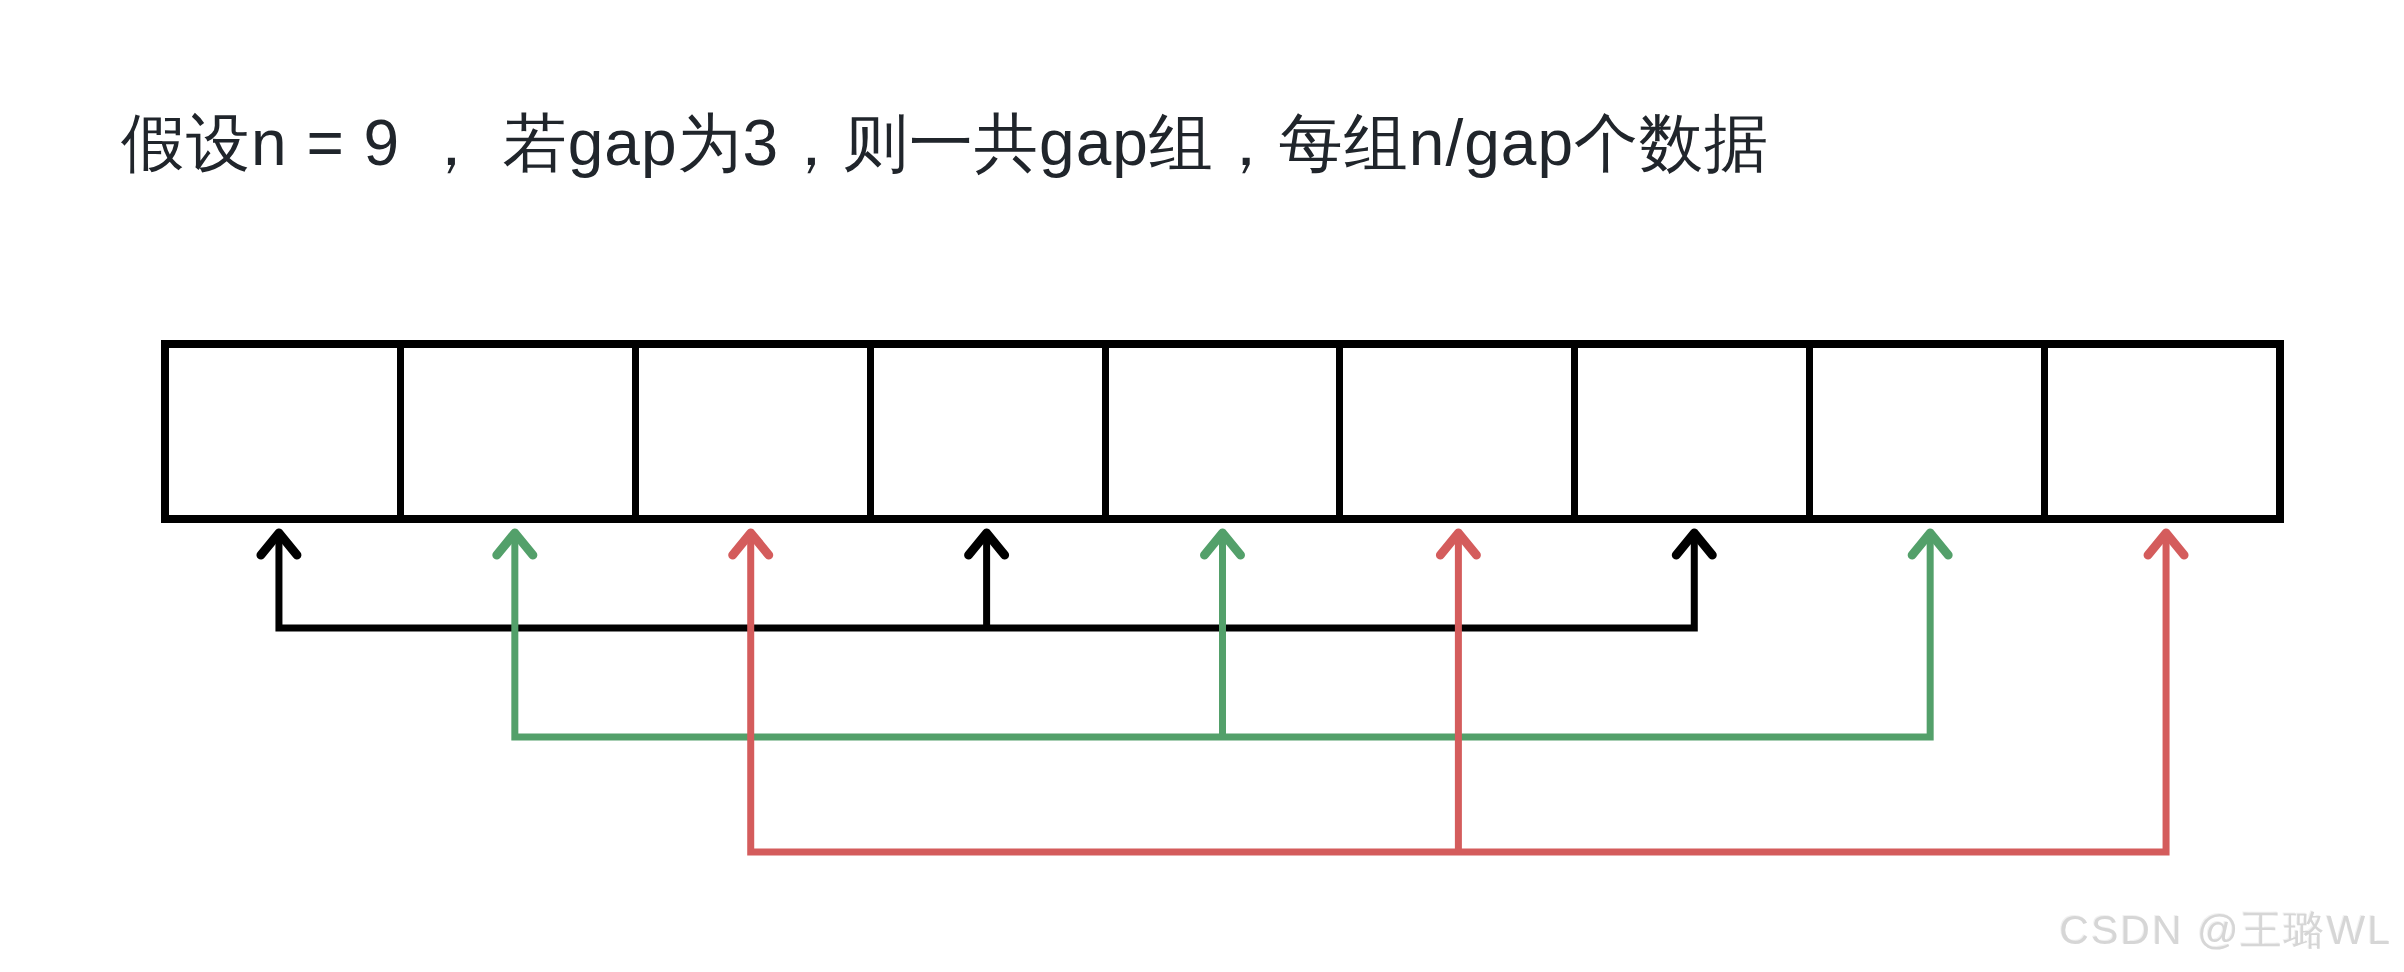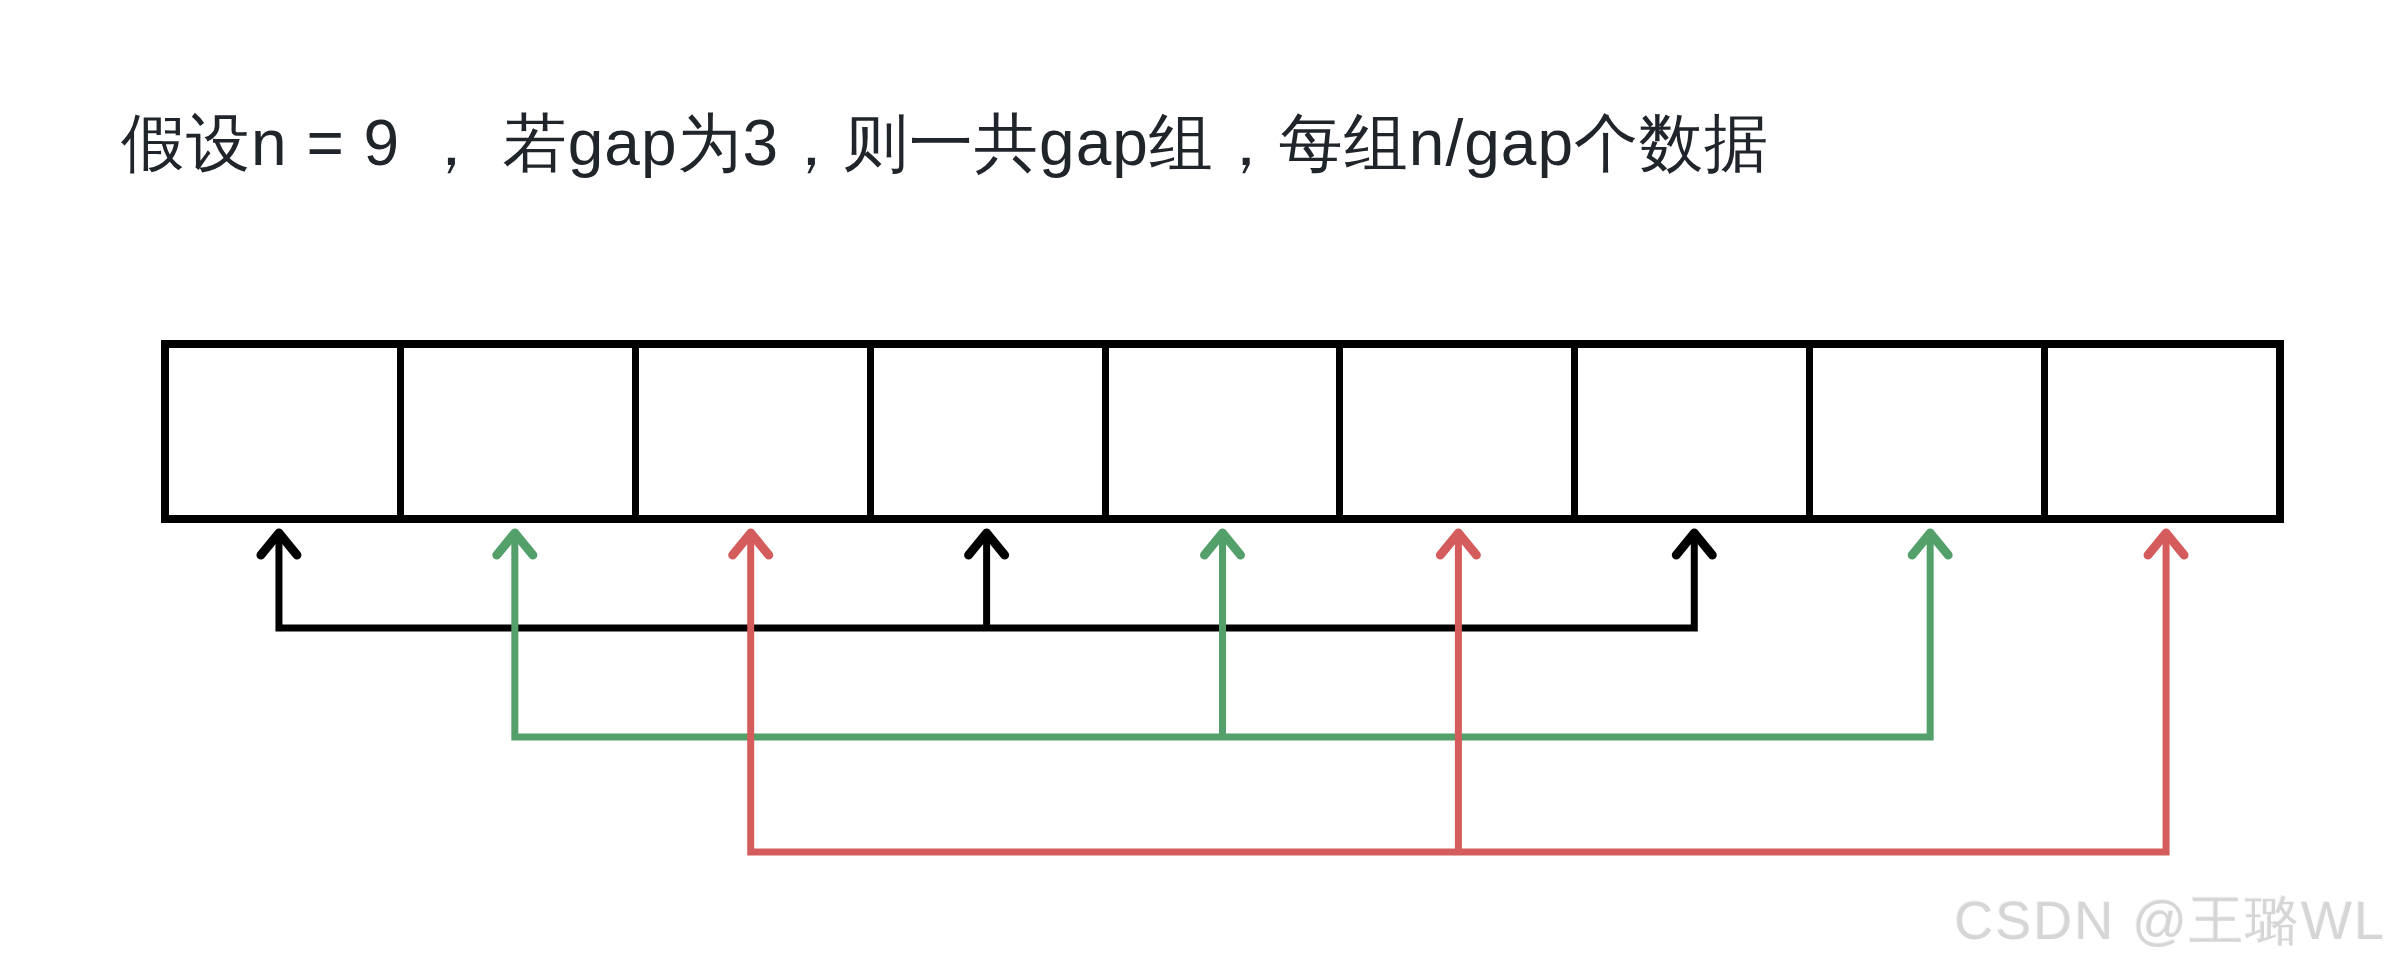--- a/index.html
+++ b/index.html
@@ -40,22 +40,22 @@
   }
   .array-cell:last-child { border-right: none; }
   .arrows {
     position: absolute;
     left: 0; top: 0;
     width: 2404px; height: 972px;
     pointer-events: none;
   }
   .watermark {
     position: absolute;
-    right: 18px; bottom: 14px;
-    font-size: 54px;
+    right: 12px; bottom: 14px;
+    font-size: 41px;
     color: #d6d6d6;
     letter-spacing: 2px;
     text-shadow: 2px 2px 1px rgba(255,255,255,0.95), -1px -1px 0 rgba(200,200,200,0.25);
     white-space: nowrap;
     margin-left: 36px;
   }
 </style>
 </head>
 <body style="background: rgb(255, 255, 255);">
 

